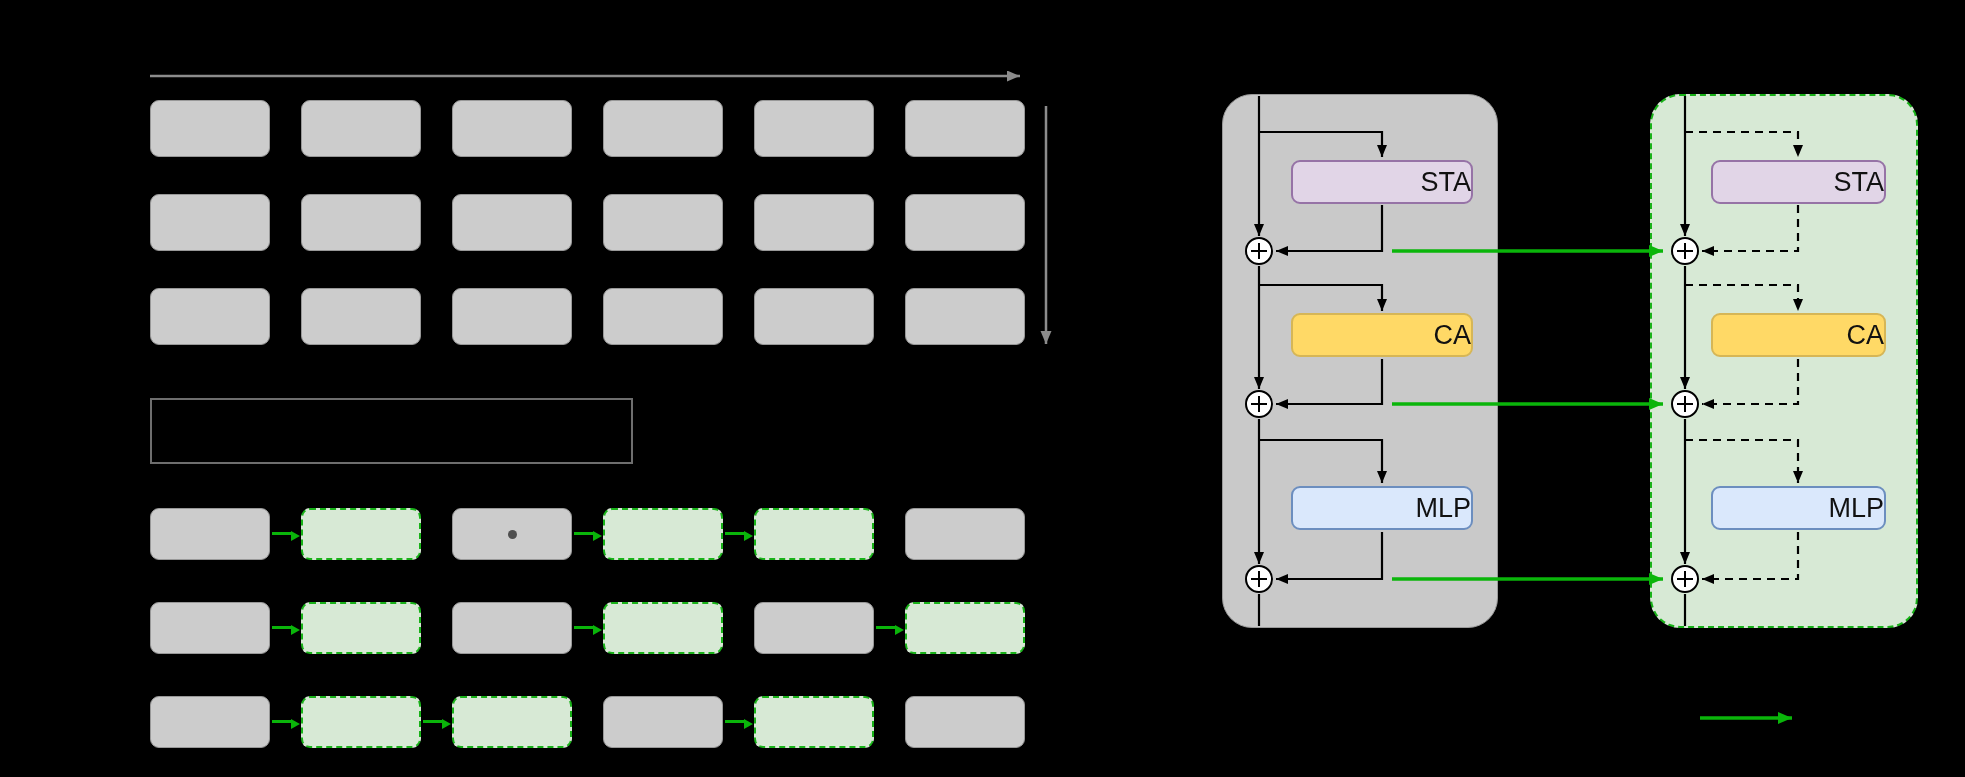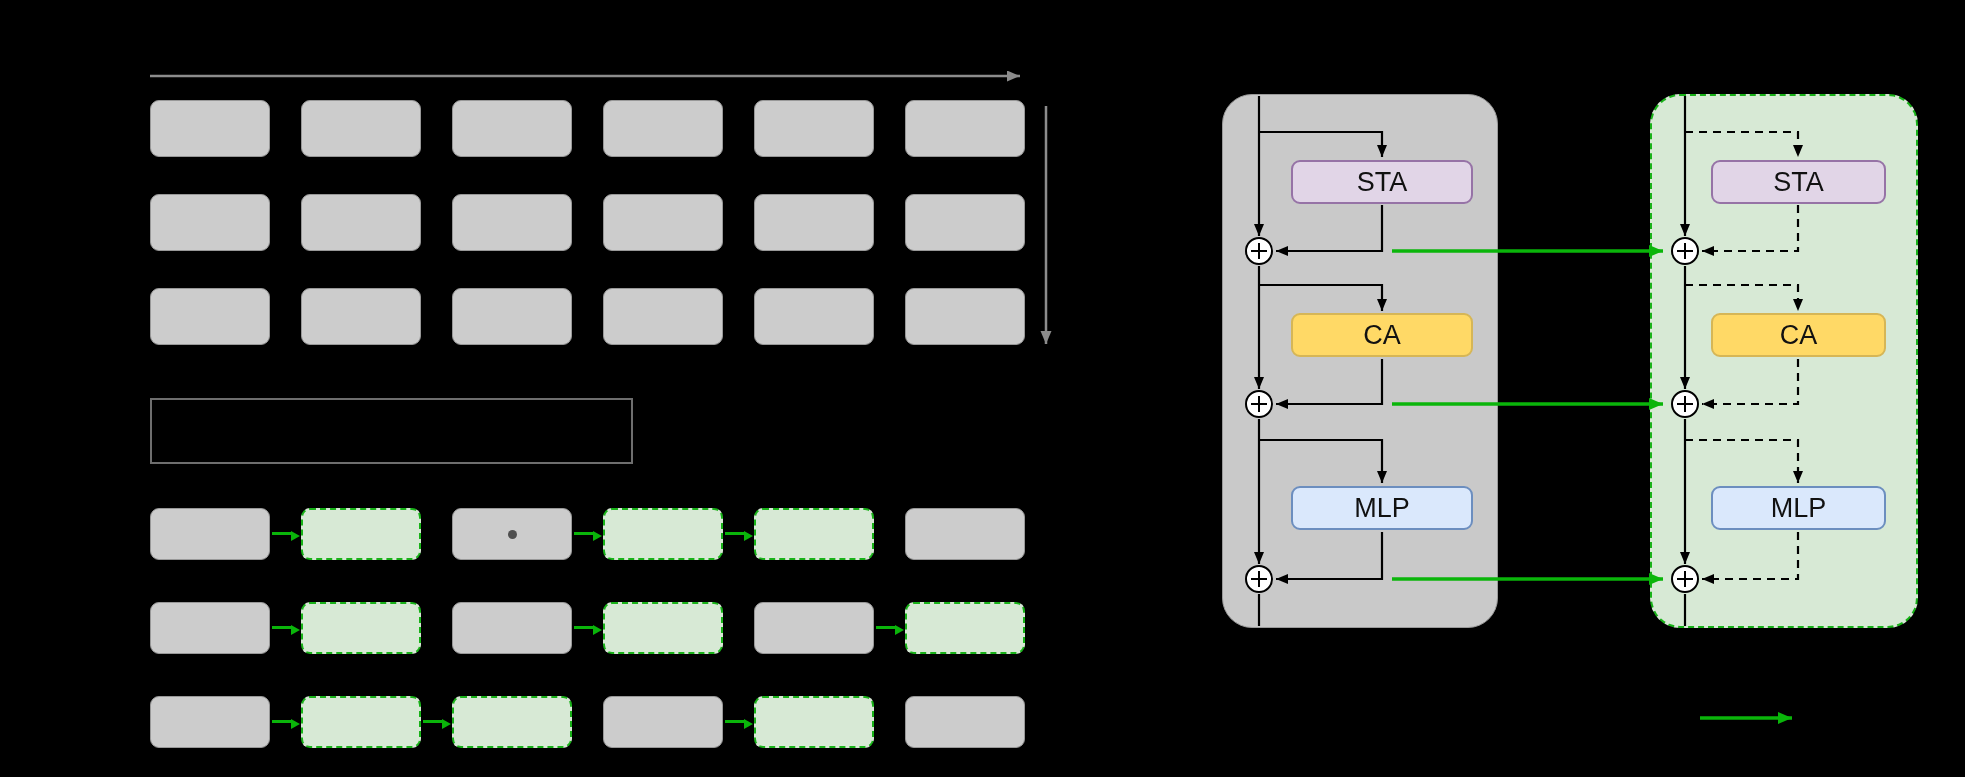--- a/index.html
+++ b/index.html
@@ -27,21 +27,21 @@
 
   
   .module{position:absolute;top:94px;height:534px;border-radius:30px;z-index:1}
   .module.gray{left:1222px;width:276px;background:var(--container-gray,#c9c9c9);
        border:1.5px solid var(--container-gray-border,#9a9a9a)}
   .module.green{left:1650px;width:268px;background:var(--container-green,#d7e9d5);
        border:2.5px dashed var(--cached-green-border,#19b219)}
 
   
   .opblock{position:absolute;height:44px;border-radius:9px;z-index:6;
-       display:flex;align-items:center;justify-content:center;
+       display:flex;align-items:center;justify-content:flex-end;
        font-size:27px;color:#111;border:2px solid}
   .opblock.sta{background:var(--sta-fill,#e1d5e7);border-color:var(--sta-border,#9673a6)}
   .opblock.ca {background:var(--ca-fill,#ffd966); border-color:var(--ca-border,#d6b656)}
   .opblock.mlp{background:var(--mlp-fill,#dae8fc);border-color:var(--mlp-border,#6c8ebf)}
 
   
   .addnode{position:absolute;width:28px;height:28px;border-radius:50%;z-index:7;
        background:var(--add-node-bg,#fff);border:2.5px solid var(--add-node-border,#000)}
   .addnode::before{content:"";position:absolute;left:50%;top:4px;bottom:4px;width:2.5px;
        margin-left:-1.25px;background:var(--add-node-border,#000)}

